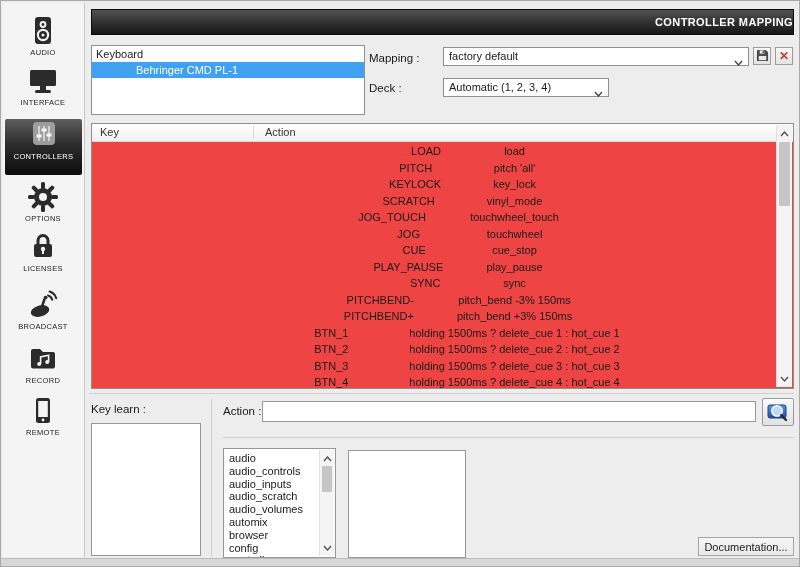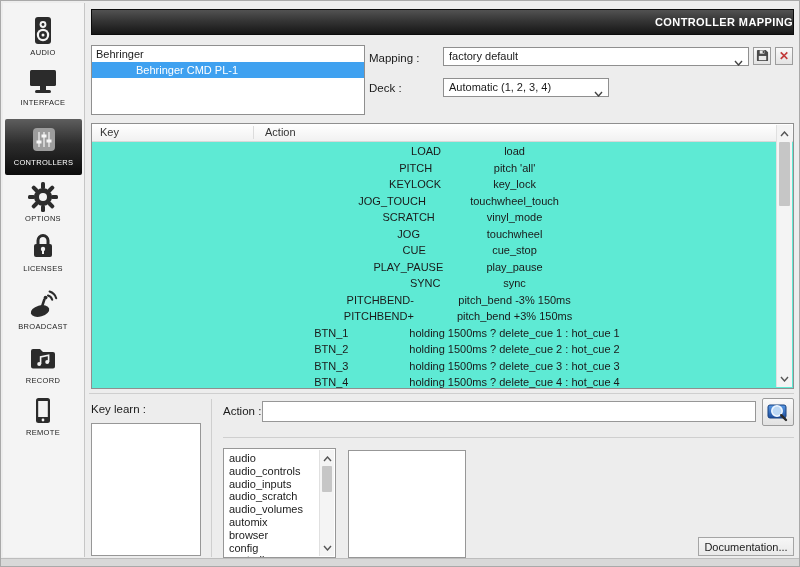--- a/index.html
+++ b/index.html
@@ -12,21 +12,21 @@
   
   .sidebar {
     position:absolute; left:2px; top:2px; width:82px; height:554px;
     background:#f4f4f4; border-right:1px solid #c6c6c6;
   }
   .side-item { position:absolute; left:0; width:80px; text-align:center; cursor:pointer; }
   .side-item .ic { display:block; margin:0 auto 1px auto; width:32px; height:32px; }
   .side-item .lbl { display:block; font-size:7.5px; letter-spacing:.3px; color:#1c1c1c; }
   .side-item.selected {
     background:linear-gradient(#5e5e5e,#2c2c2c 45%,#0c0c0c);
-    border-radius:2px; left:2px; width:77px; padding-top:6px;
+    border-radius:2px; left:2px; width:77px; padding-top:0;
   }
   .side-item.selected .lbl { color:#ffffff; }
   
   .hdrbar {
     position:absolute; left:90px; top:8px; width:703px; height:26px;
     background:linear-gradient(#525252,#353535 45%,#161616);
     border:1px solid #0c0c0c;
     color:#fff; font-weight:bold; font-size:11px; letter-spacing:.4px;
     display:flex; align-items:center; justify-content:flex-end;
   }
@@ -46,21 +46,21 @@
   .combo .chev { position:absolute; right:5px; top:6px; }
   .sq-btn {
     position:absolute; width:18px; height:18px; cursor:pointer;
     background:linear-gradient(#fafafa,#e3e3e3); border:1px solid #9c9c9c;
     display:flex; align-items:center; justify-content:center;
   }
   .xmark { color:#c23b3b; font-weight:bold; font-size:12px; line-height:1; }
   
   .maptable {
     position:absolute; left:90px; top:122px; width:703px; height:266px;
-    background:#5eead4; border:1px solid #8f8f8f; overflow:hidden;
+    background:#ef4444; border:1px solid #8f8f8f; overflow:hidden;
   }
   .tbl-head {
     position:relative; height:18px; background:linear-gradient(#ffffff,#f1f1f1);
     border-bottom:1px solid #d8d8d8; color:#333;
   }
   .tbl-head .c1 { position:absolute; left:8px; top:2px; }
   .tbl-head .c2 { position:absolute; left:166px; top:2px;margin-left:7px; }
   .tbl-head .colsep { position:absolute; left:161px; top:2px; bottom:2px; width:1px; background:#dcdcdc; }
   .tbl-body { position:absolute; left:0; top:19px; right:17px; bottom:0; overflow:hidden;text-align:center; }
   .tbl-row { height:16.5px; line-height:16.5px; white-space:nowrap; cursor:pointer; }
@@ -212,21 +212,21 @@
     </div>
   </div>
 
   <div class="hdrbar">
     <span>CONTROLLER MAPPING</span>
   </div>
 
   <div class="devlist">
 
       <div class="dev-row">
-        <span>Behringer</span>
+        <span>Keyboard</span>
       </div>
 
       <div class="dev-row selected">
         <span>Behringer CMD PL-1</span>
       </div>
     </div>
 
   <span class="form-label" style="left:368px; top:51px;">Mapping :</span>
   <div class="combo" style="left:442px; top:46px; width:306px;">
     <span>factory default</span>
@@ -276,27 +276,27 @@
           <span class="k">PITCH</span>
           <span class="a">pitch 'all'</span>
         </div>
 
         <div class="tbl-row">
           <span class="k">KEYLOCK</span>
           <span class="a">key_lock</span>
         </div>
 
         <div class="tbl-row">
+          <span class="k">SCRATCH</span>
+          <span class="a">vinyl_mode</span>
+        </div>
+
+        <div class="tbl-row">
           <span class="k">JOG_TOUCH</span>
           <span class="a">touchwheel_touch</span>
-        </div>
-
-        <div class="tbl-row">
-          <span class="k">SCRATCH</span>
-          <span class="a">vinyl_mode</span>
         </div>
 
         <div class="tbl-row">
           <span class="k">JOG</span>
           <span class="a">touchwheel</span>
         </div>
 
         <div class="tbl-row">
           <span class="k">CUE</span>
           <span class="a">cue_stop</span>

